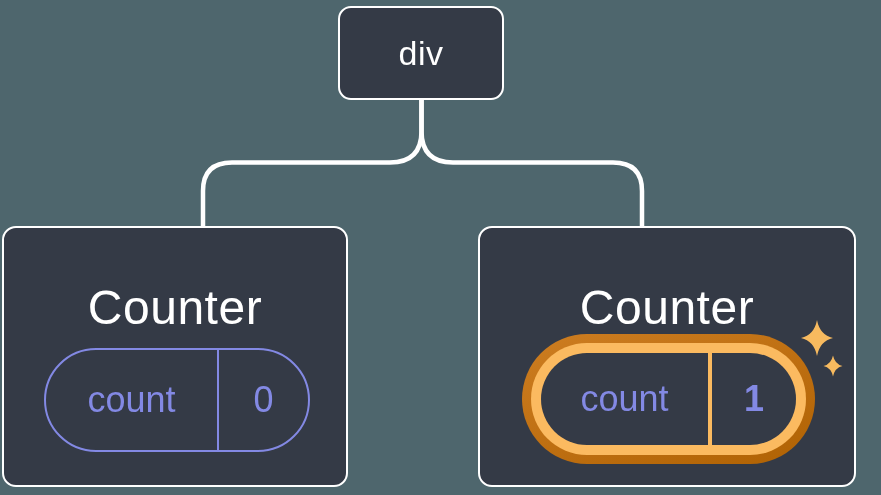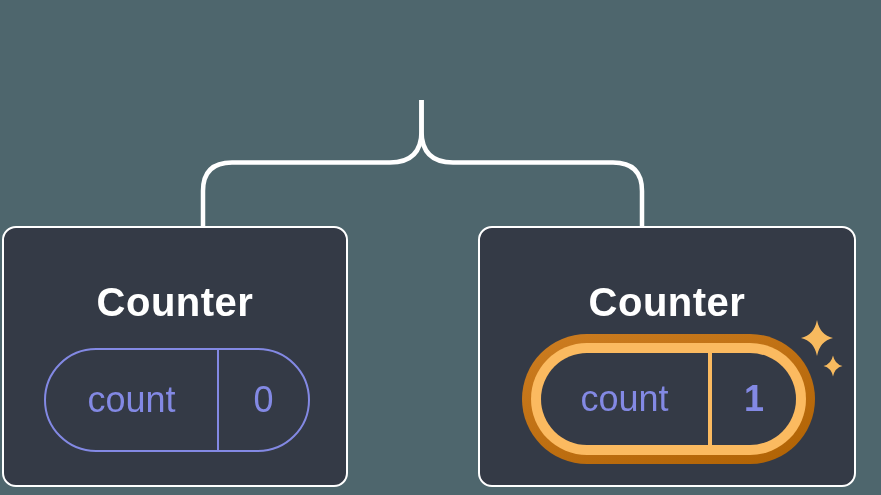--- a/index.html
+++ b/index.html
@@ -31,21 +31,21 @@
     display:flex;align-items:center;justify-content:center;z-index:1;
   }
   .root-label{color:var(--title-text);font-size:34px;font-weight:400;letter-spacing:0.5px;}
 
   .counter-card{top:226px;width:346px;height:261px;border-radius:14px;z-index:1;}
   .counter-card.left{left:2px;}
   .counter-card.right{left:478px;width:378px;}
 
   .card-title{
     position:absolute;left:0;right:0;top:52px;text-align:center;
-    color:var(--title-text);font-size:40px;font-weight:700;letter-spacing:0.5px;
+    color:var(--title-text);font-size:48px;font-weight:400;letter-spacing:0.5px;
   }
 
   
   .state-pill{
     position:absolute;left:40px;top:120px;width:266px;height:104px;
     border:2px solid var(--purple);border-radius:52px;
     display:flex;overflow:hidden;
   }
   .state-pill .cell-key{
     width:171px;display:flex;align-items:center;justify-content:center;
@@ -86,20 +86,23 @@
 </head>
 <body>
 
 <div class="stage">
 
   <svg class="connector-svg" width="881" height="495" viewBox="0 0 881 495" aria-hidden="true">
     <path class="connector-path" d="M421.5 100 V131 Q421.5 162.5 390 162.5 H232 Q203 162.5 203 191 V226"></path>
     <path class="connector-path" d="M421.5 100 V131 Q421.5 162.5 453 162.5 H613 Q642 162.5 642 191 V226"></path>
   </svg>
 
+  <div class="node root-node">
+    <span class="root-label">div</span>
+  </div>
 
   <div class="node counter-card left">
     <div class="card-title">Counter</div>
     <div class="state-pill">
       <div class="cell-key">count</div>
       <div class="divider"></div>
       <div class="cell-value">0</div>
     </div>
   </div>
 

